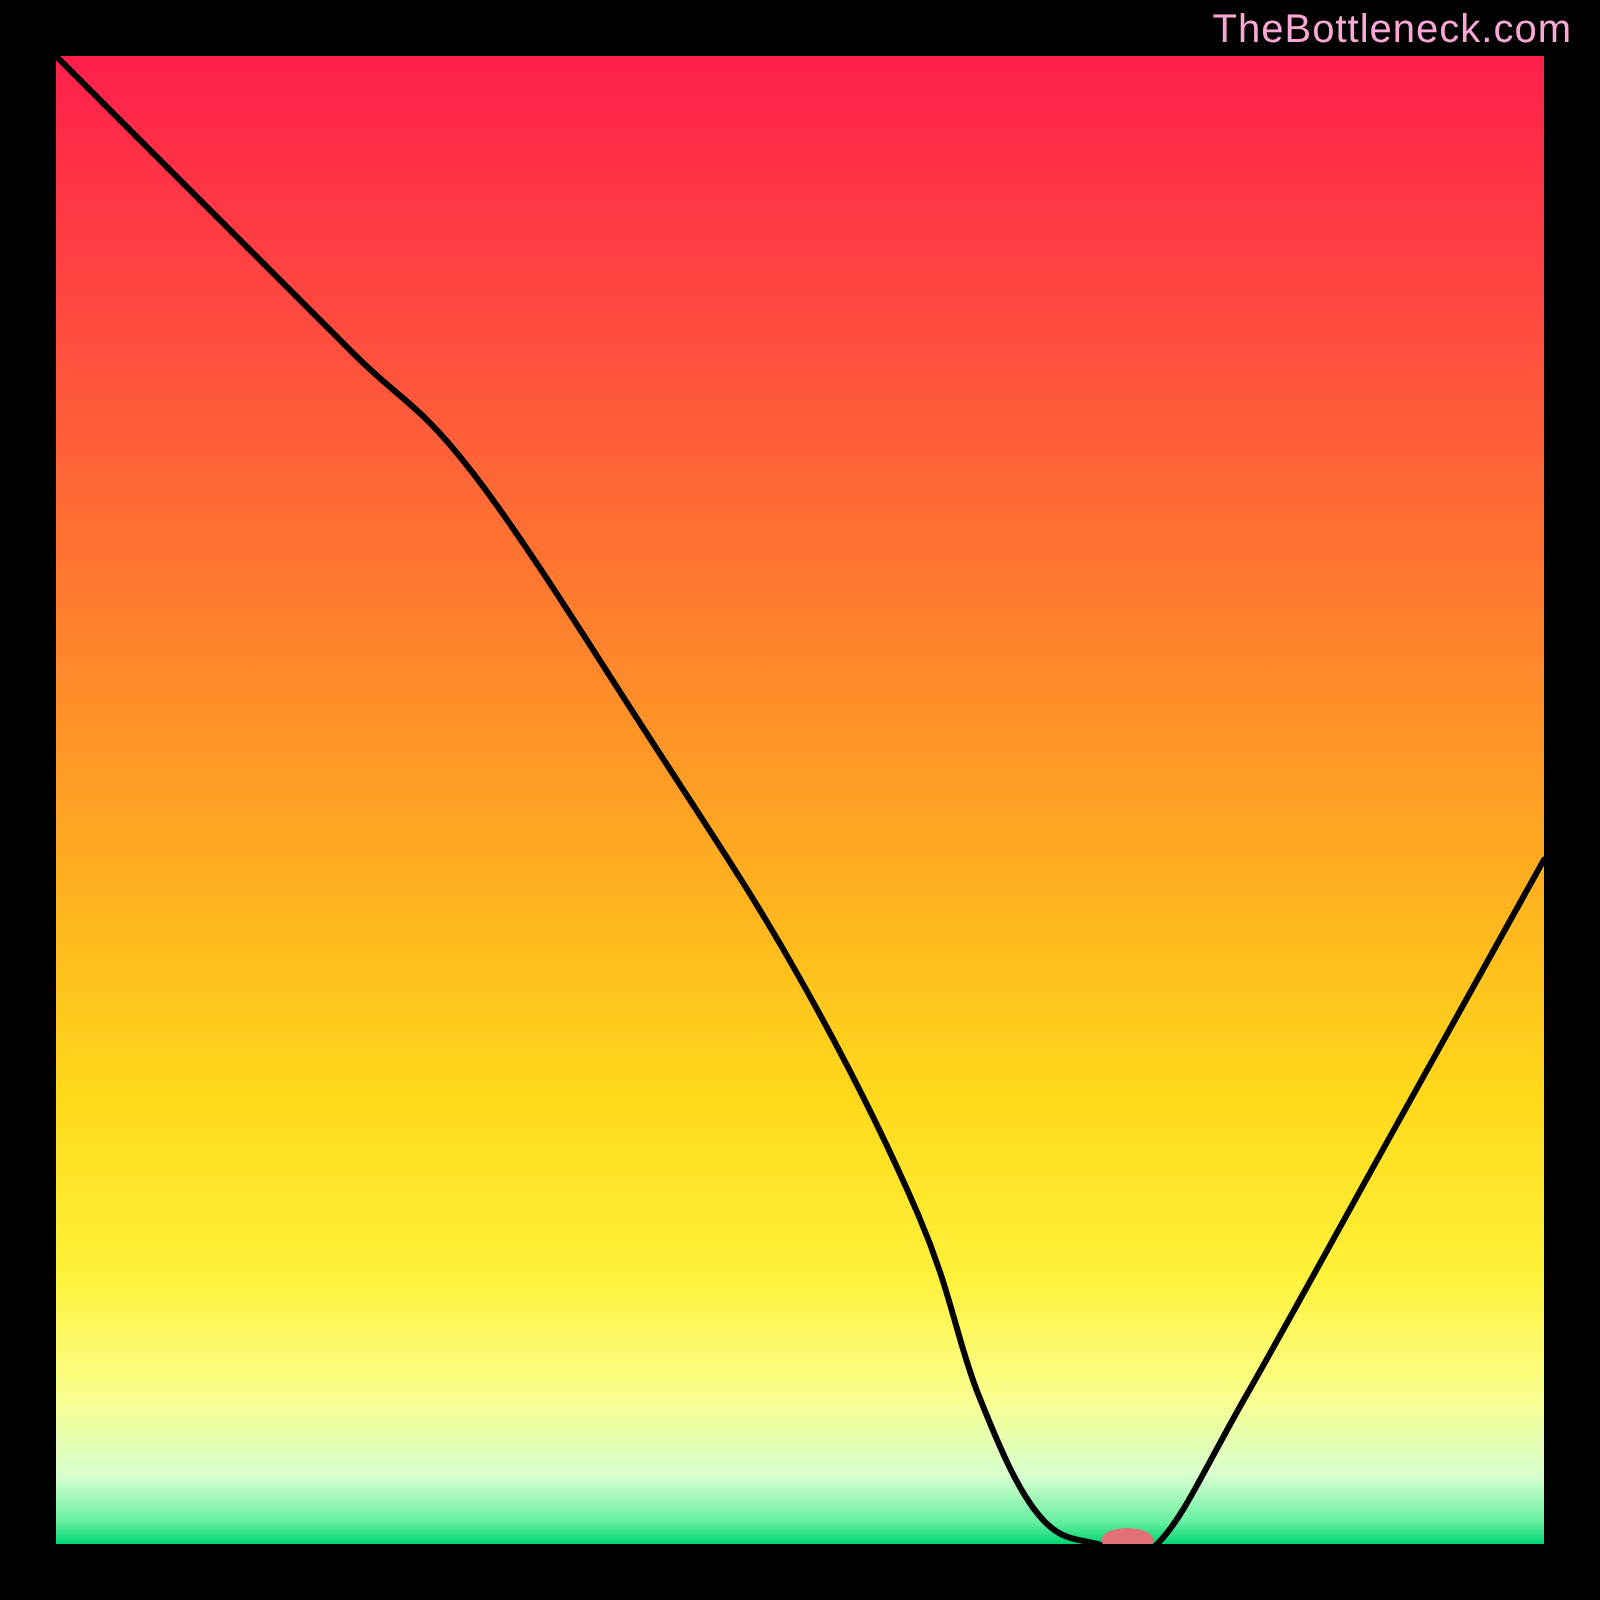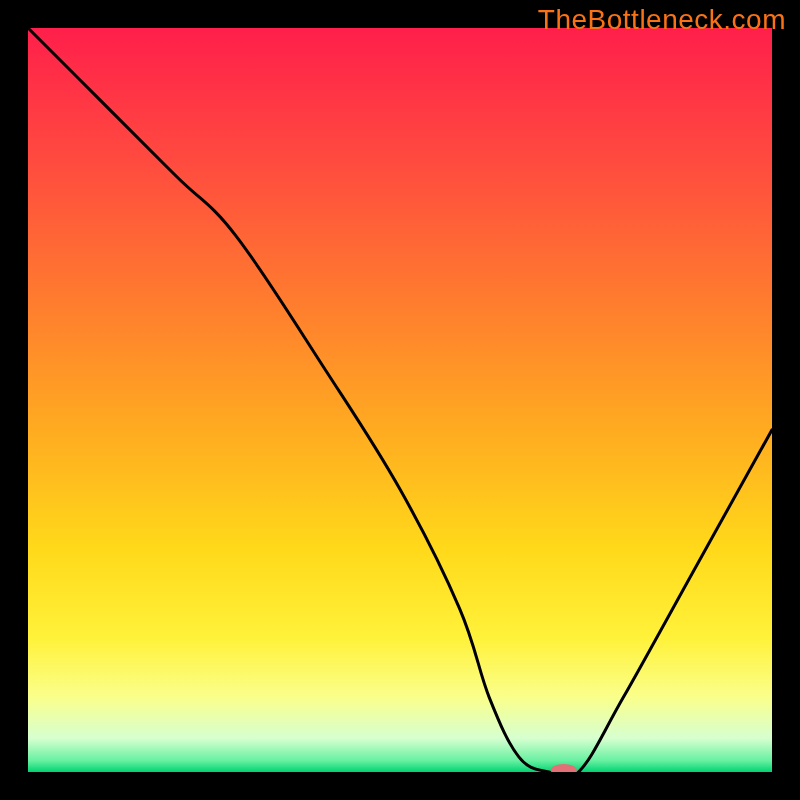--- a/index.html
+++ b/index.html
@@ -8,22 +8,22 @@
     width: 800px;
     height: 800px;
     background: #000;
     font-family: Arial, Helvetica, sans-serif;
     overflow: hidden;
   }
   .watermark {
     position: absolute;
     top: 4px;
     right: 14px;
-    color: #f97316;
-    font-size: 28px;
+    color: #f9a8d4;
+    font-size: 20px;
     font-weight: 500;
     letter-spacing: 0.5px;
     z-index: 5;
   }
   .frame {
     position: absolute;
     left: 28px;
     top: 28px;
     width: 744px;   
     height: 744px;  

